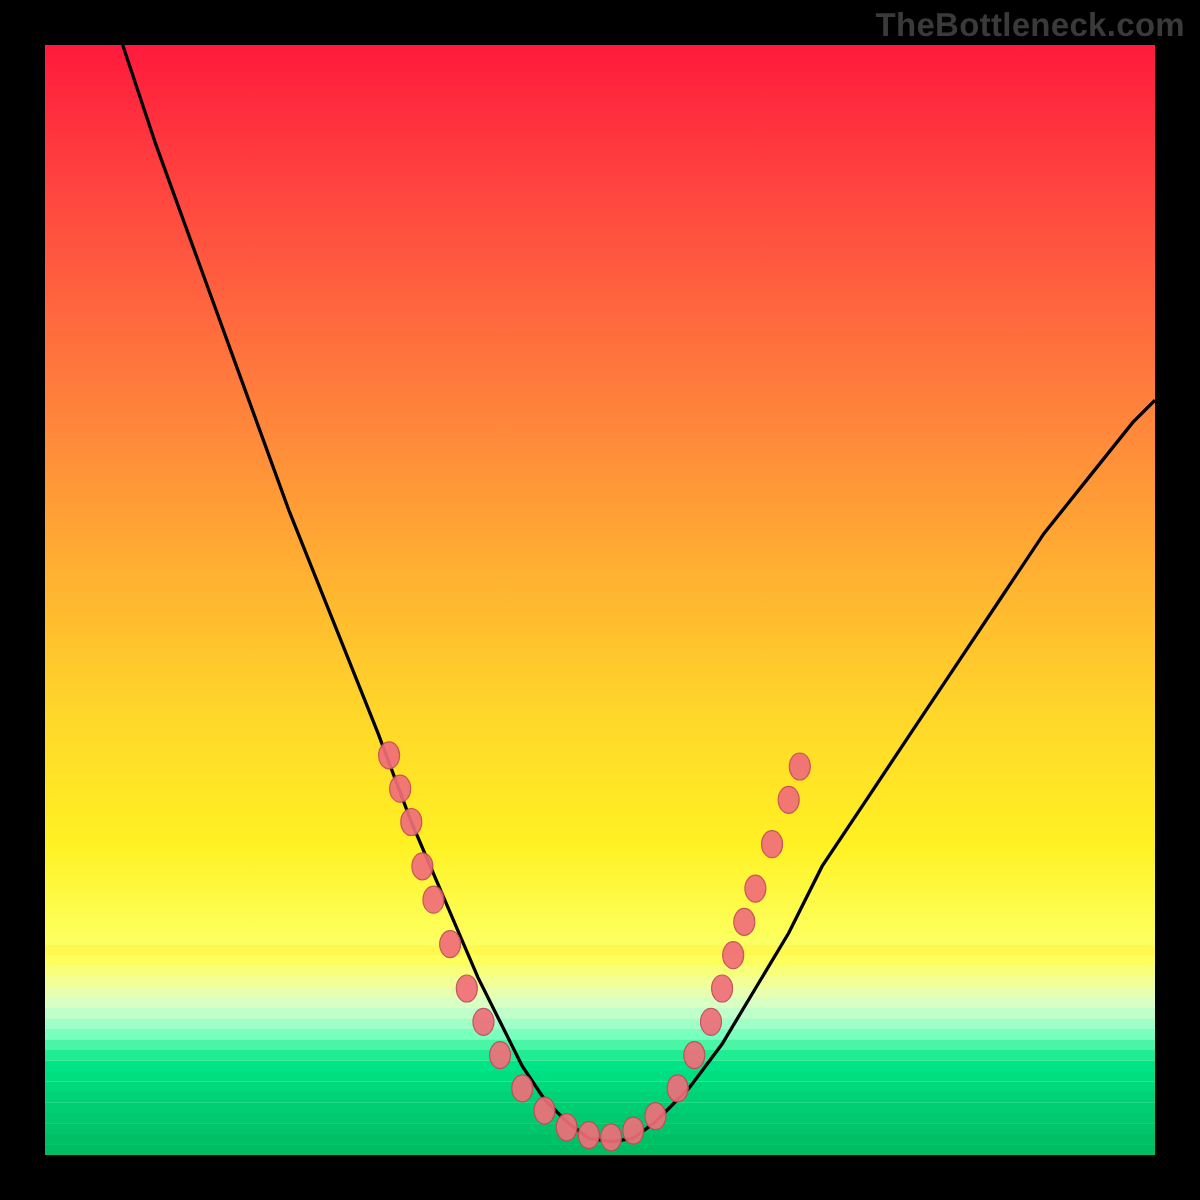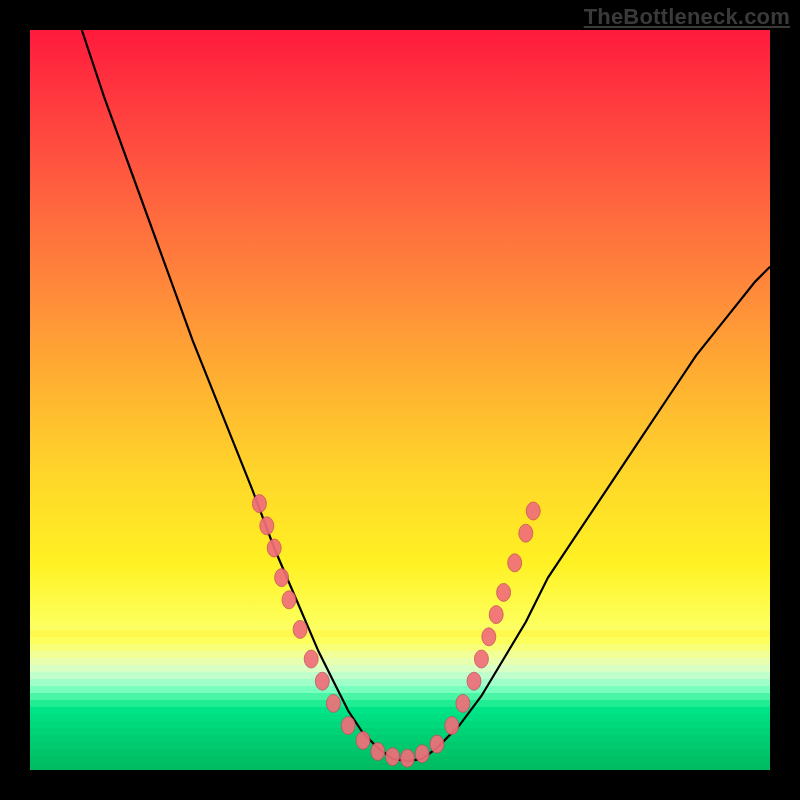--- a/index.html
+++ b/index.html
@@ -62,21 +62,20 @@
   }
   .brand {
     position: absolute;
     top: 4px;
     right: 10px;
     color: #3a3a3a;
     font-size: 22px;
     font-weight: 600;
     letter-spacing: 0.2px;
     user-select: none;
-    text-decoration: underline;
   }
 </style>
 </head>
 <body>
 
 <div class="frame">
   <div class="plot">
     <div class="gradient"></div>
     <div class="stripes" id="stripes">
         <div style="background: rgb(255, 249, 78); height: 7px;"></div>

